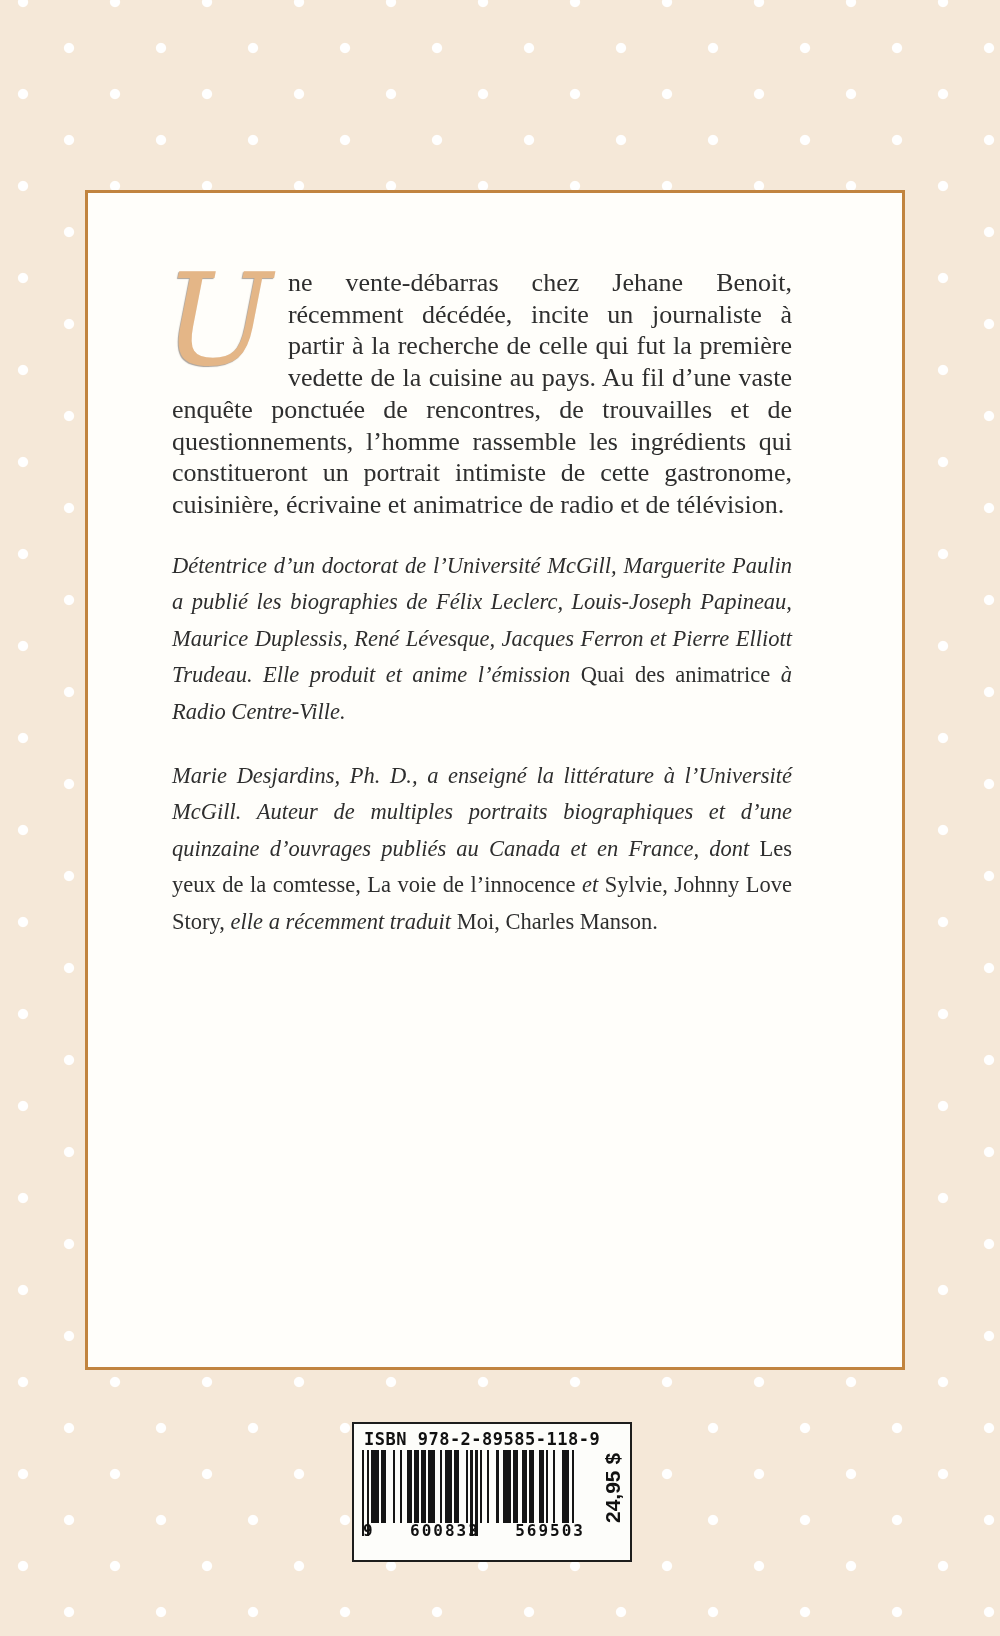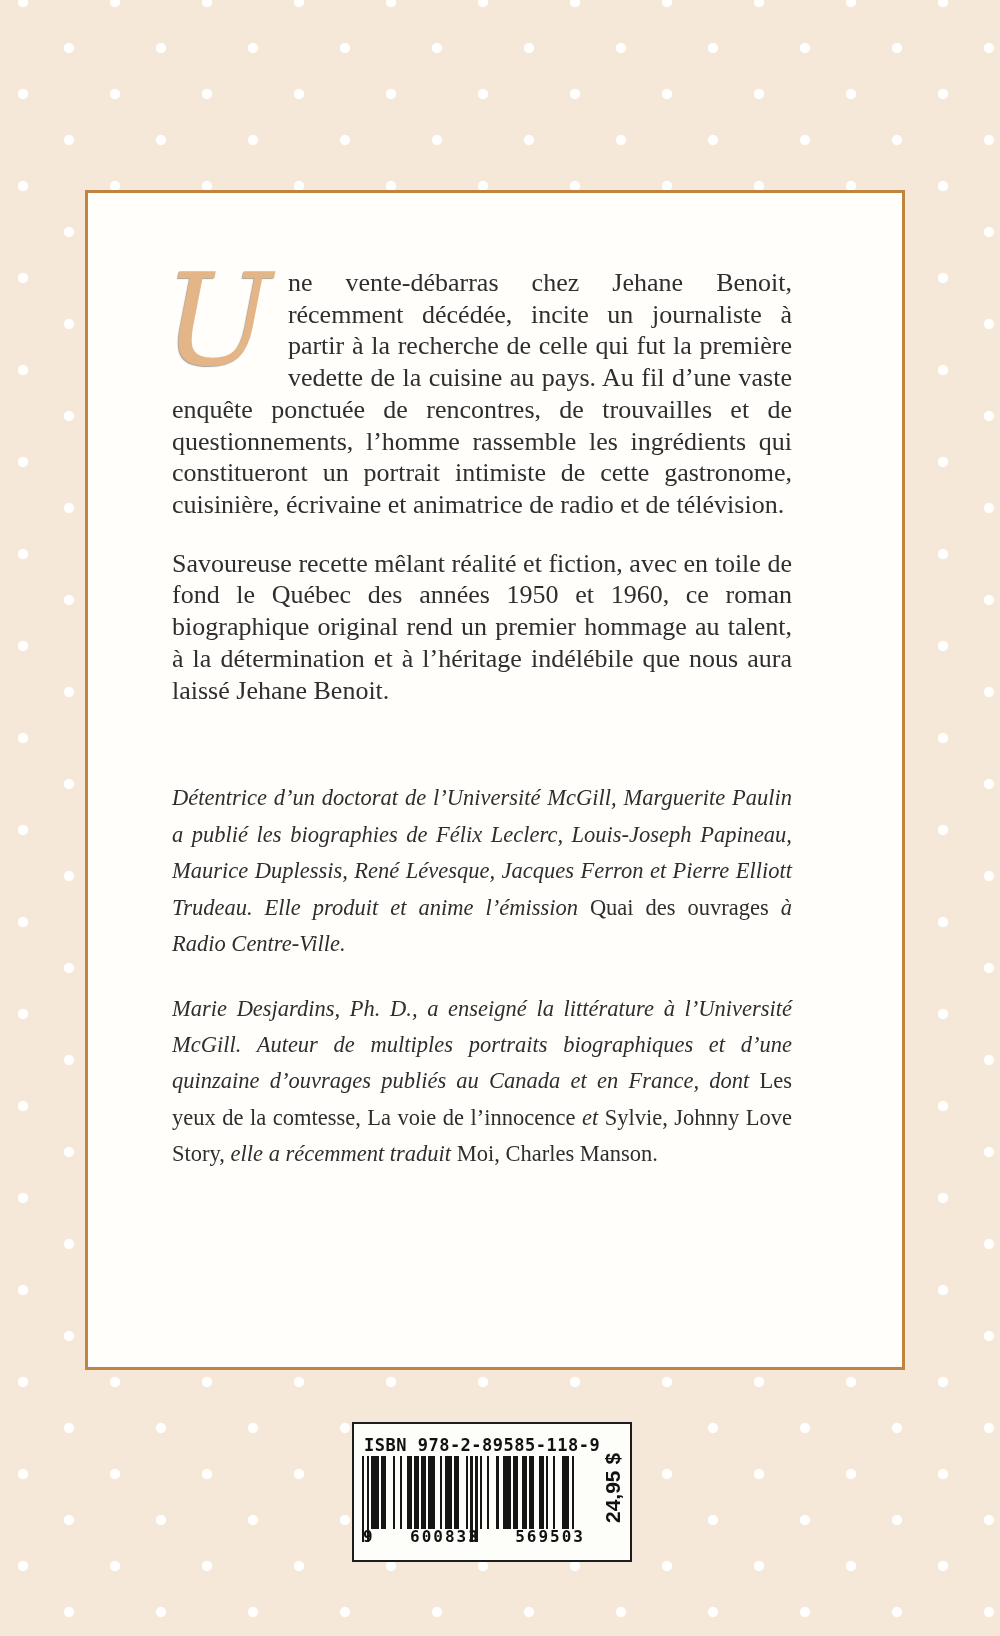--- a/index.html
+++ b/index.html
@@ -40,21 +40,21 @@
   .bio .roman{font-style:normal;}
   .bio .italic{font-style:italic;}
   .barcode-box{
     position:absolute;left:352px;top:1422px;width:280px;height:140px;
     box-sizing:border-box;background:#fdfdfa;border:2px solid #1d1d1d;
     padding:5px 8px 0 8px;
   }
   .isbn{
     font-family:"DejaVu Sans Mono", monospace;font-weight:bold;
     font-size:17px;letter-spacing:0.5px;color:#111;
-    white-space:nowrap;margin:6px 0 1px 2px;
+    white-space:nowrap;margin:0 0 1px 2px;
   }
   .bars-wrap{position:relative;margin-right:36px;}
   .bars-wrap svg{display:block;width:100%;height:86px;}
   .digits{
     display:flex;justify-content:space-between;
     margin-top:-15px;padding:0 1px;
     font-family:"DejaVu Sans Mono", monospace;font-weight:bold;
     font-size:16px;letter-spacing:2px;color:#111;
   }
   .price{
@@ -63,22 +63,21 @@
     display:flex;align-items:center;justify-content:center;
     font-family:"Liberation Sans", sans-serif;font-weight:bold;
     font-size:21px;color:#111;white-space:nowrap;
   }
 </style>
 </head>
 <body>
 
 <div class="panel">
   <p class="body-p"><span class="dropcap">U</span><span>ne vente-débarras chez Jehane Benoit, récemment décédée, incite un journaliste à partir à la recherche de celle qui fut la première vedette de la cuisine au pays. Au fil d’une vaste enquête ponctuée de rencontres, de trouvailles et de questionnements, l’homme rassemble les ingrédients qui constitueront un portrait intimiste de cette gastronome, cuisinière, écrivaine et animatrice de radio et de télévision.</span></p>
-  <p class="body-p last-body">Savoureuse recette mêlant réalité et fiction, avec en toile de fond le Québec des années 1950 et 1960, ce roman biographique original rend un premier hommage au talent, à la détermination et à l’héritage indélébile que nous aura laissé Jehane Benoit.</p>
-  <p class="bio"><span class="italic">Détentrice d’un doctorat de l’Université McGill, Marguerite Paulin a publié les biographies de Félix Leclerc, Louis-Joseph Papineau, Maurice Duplessis, René Lévesque, Jacques Ferron et Pierre Elliott Trudeau. Elle produit et anime l’émission </span><span class="roman">Quai des ouvrages </span><span class="italic">à Radio Centre-Ville.</span></p>
+  <p class="bio"><span class="italic">Détentrice d’un doctorat de l’Université McGill, Marguerite Paulin a publié les biographies de Félix Leclerc, Louis-Joseph Papineau, Maurice Duplessis, René Lévesque, Jacques Ferron et Pierre Elliott Trudeau. Elle produit et anime l’émission </span><span class="roman">Quai des animatrice </span><span class="italic">à Radio Centre-Ville.</span></p>
   <p class="bio"><span class="italic">Marie Desjardins, Ph. D., a enseigné la littérature à l’Université McGill. Auteur de multiples portraits biographiques et d’une quinzaine d’ouvrages publiés au Canada et en France, dont </span><span class="roman">Les yeux de la comtesse,  La voie de l’innocence </span><span class="italic">et </span><span class="roman">Sylvie, Johnny Love Story, </span><span class="italic">elle a récemment traduit </span><span class="roman">Moi, Charles Manson.</span></p>
 </div>
 
 <div class="barcode-box">
   <div class="isbn">ISBN 978-2-89585-118-9</div>
   <div class="bars-wrap">
     <svg id="barcode-svg" viewBox="0 0 95 68" preserveAspectRatio="none" shape-rendering="crispEdges">
         <rect x="0" y="0" width="1" height="68" fill="#151515"></rect>
         <rect x="2" y="0" width="1" height="68" fill="#151515"></rect>
         <rect x="4" y="0" width="1" height="58" fill="#151515"></rect>

